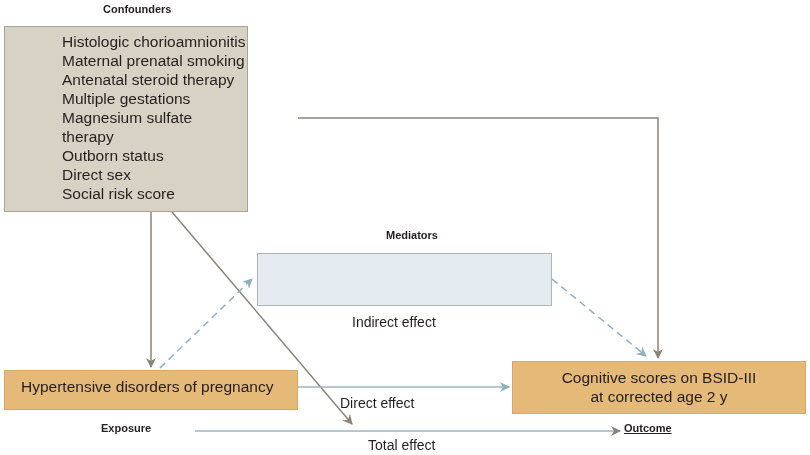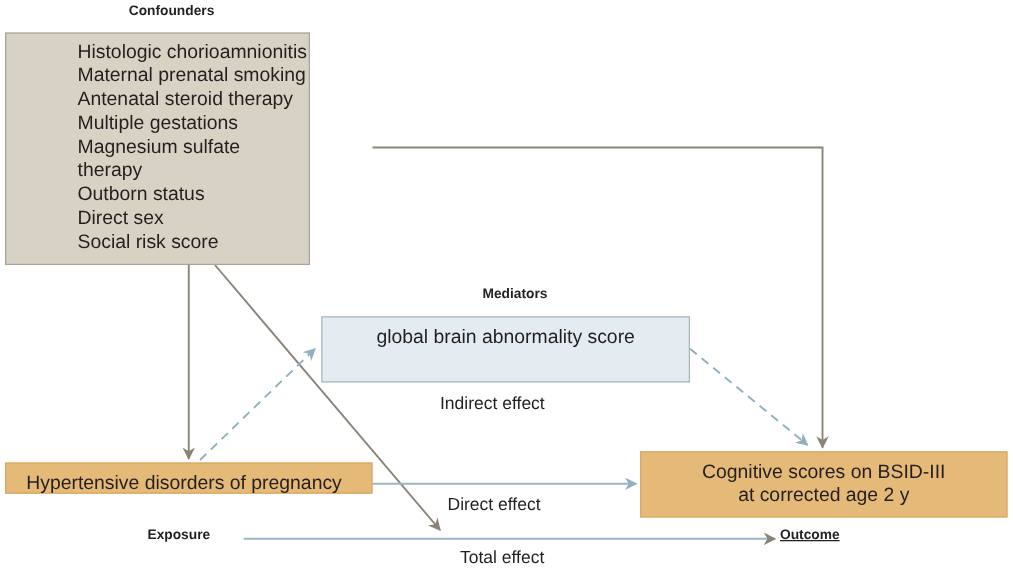--- a/index.html
+++ b/index.html
@@ -6,21 +6,21 @@
   body { width: 810px; height: 455px; position: relative; overflow: hidden;
          font-family: "Liberation Sans", "DejaVu Sans", sans-serif; color: #231f20; }
   .heading { position: absolute; font-weight: bold; font-size: 11px; }
   .box { position: absolute; box-sizing: border-box; }
   .confounder-box { left: 4px; top: 26px; width: 244px; height: 186px;
     background: #d8d2c4; border: 1.5px solid #a9a398; padding: 5px 0 0 57px; }
   .confounder-box div { font-size: 15.5px; line-height: 19px; }
   .mediator-box { left: 257px; top: 253px; width: 295px; height: 53px;
     background: #e4ecf1; border: 1.5px solid #a9b4bb; text-align: center;
     padding-top: 6px; font-size: 15.5px; line-height: 19px; }
-  .exposure-box { left: 4px; top: 370px; width: 294px; height: 25px;
+  .exposure-box { left: 4px; top: 370px; width: 294px; height: 40px;
     background: #e5b977; border: 1.5px solid #d7a966; font-size: 15.5px;
     padding: 7px 0 0 16px; }
   .outcome-box { left: 512px; top: 361px; width: 294px; height: 53px;
     background: #e5b977; border: 1.5px solid #d7a966; text-align: center;
     padding-top: 6px; font-size: 15.5px; line-height: 19px; }
   .label { position: absolute; font-size: 14px; }
   svg { position: absolute; left: 0; top: 0; }
 </style>
 </head>
 <body>
@@ -57,27 +57,26 @@
   <div>Antenatal steroid therapy</div>
   <div>Multiple gestations</div>
   <div>Magnesium sulfate therapy</div>
   <div>Outborn status</div>
   <div>Direct sex</div>
   <div>Social risk score</div>
 </div>
 
 <div class="heading" style="left:366px; top:229px;margin-left:20px;">Mediators</div>
 <div class="box mediator-box">
-  <div>global brain abnormality score</div>
 </div>
 <div class="label" style="left:352px; top:314px;">Indirect effect</div>
 
 <div class="box exposure-box">Hypertensive disorders of pregnancy</div>
-<div class="label" style="left:358px; top:395px;">Direct effect</div>
+<div class="label" style="left:340px; top:395px;">Direct effect</div>
 
 <div class="box outcome-box">
   <div>Cognitive scores on BSID-III</div>
   <div>at corrected age 2 y</div>
 </div>
 
-<div class="heading" style="left:118px; top:422px;">Exposure</div>
+<div class="heading" style="left:101px; top:422px;">Exposure</div>
 <div class="heading" style="left:624px; top:422px;text-decoration:underline;">Outcome</div>
 <div class="label" style="left:368px; top:437px;">Total effect</div>
 
 </body></html>

